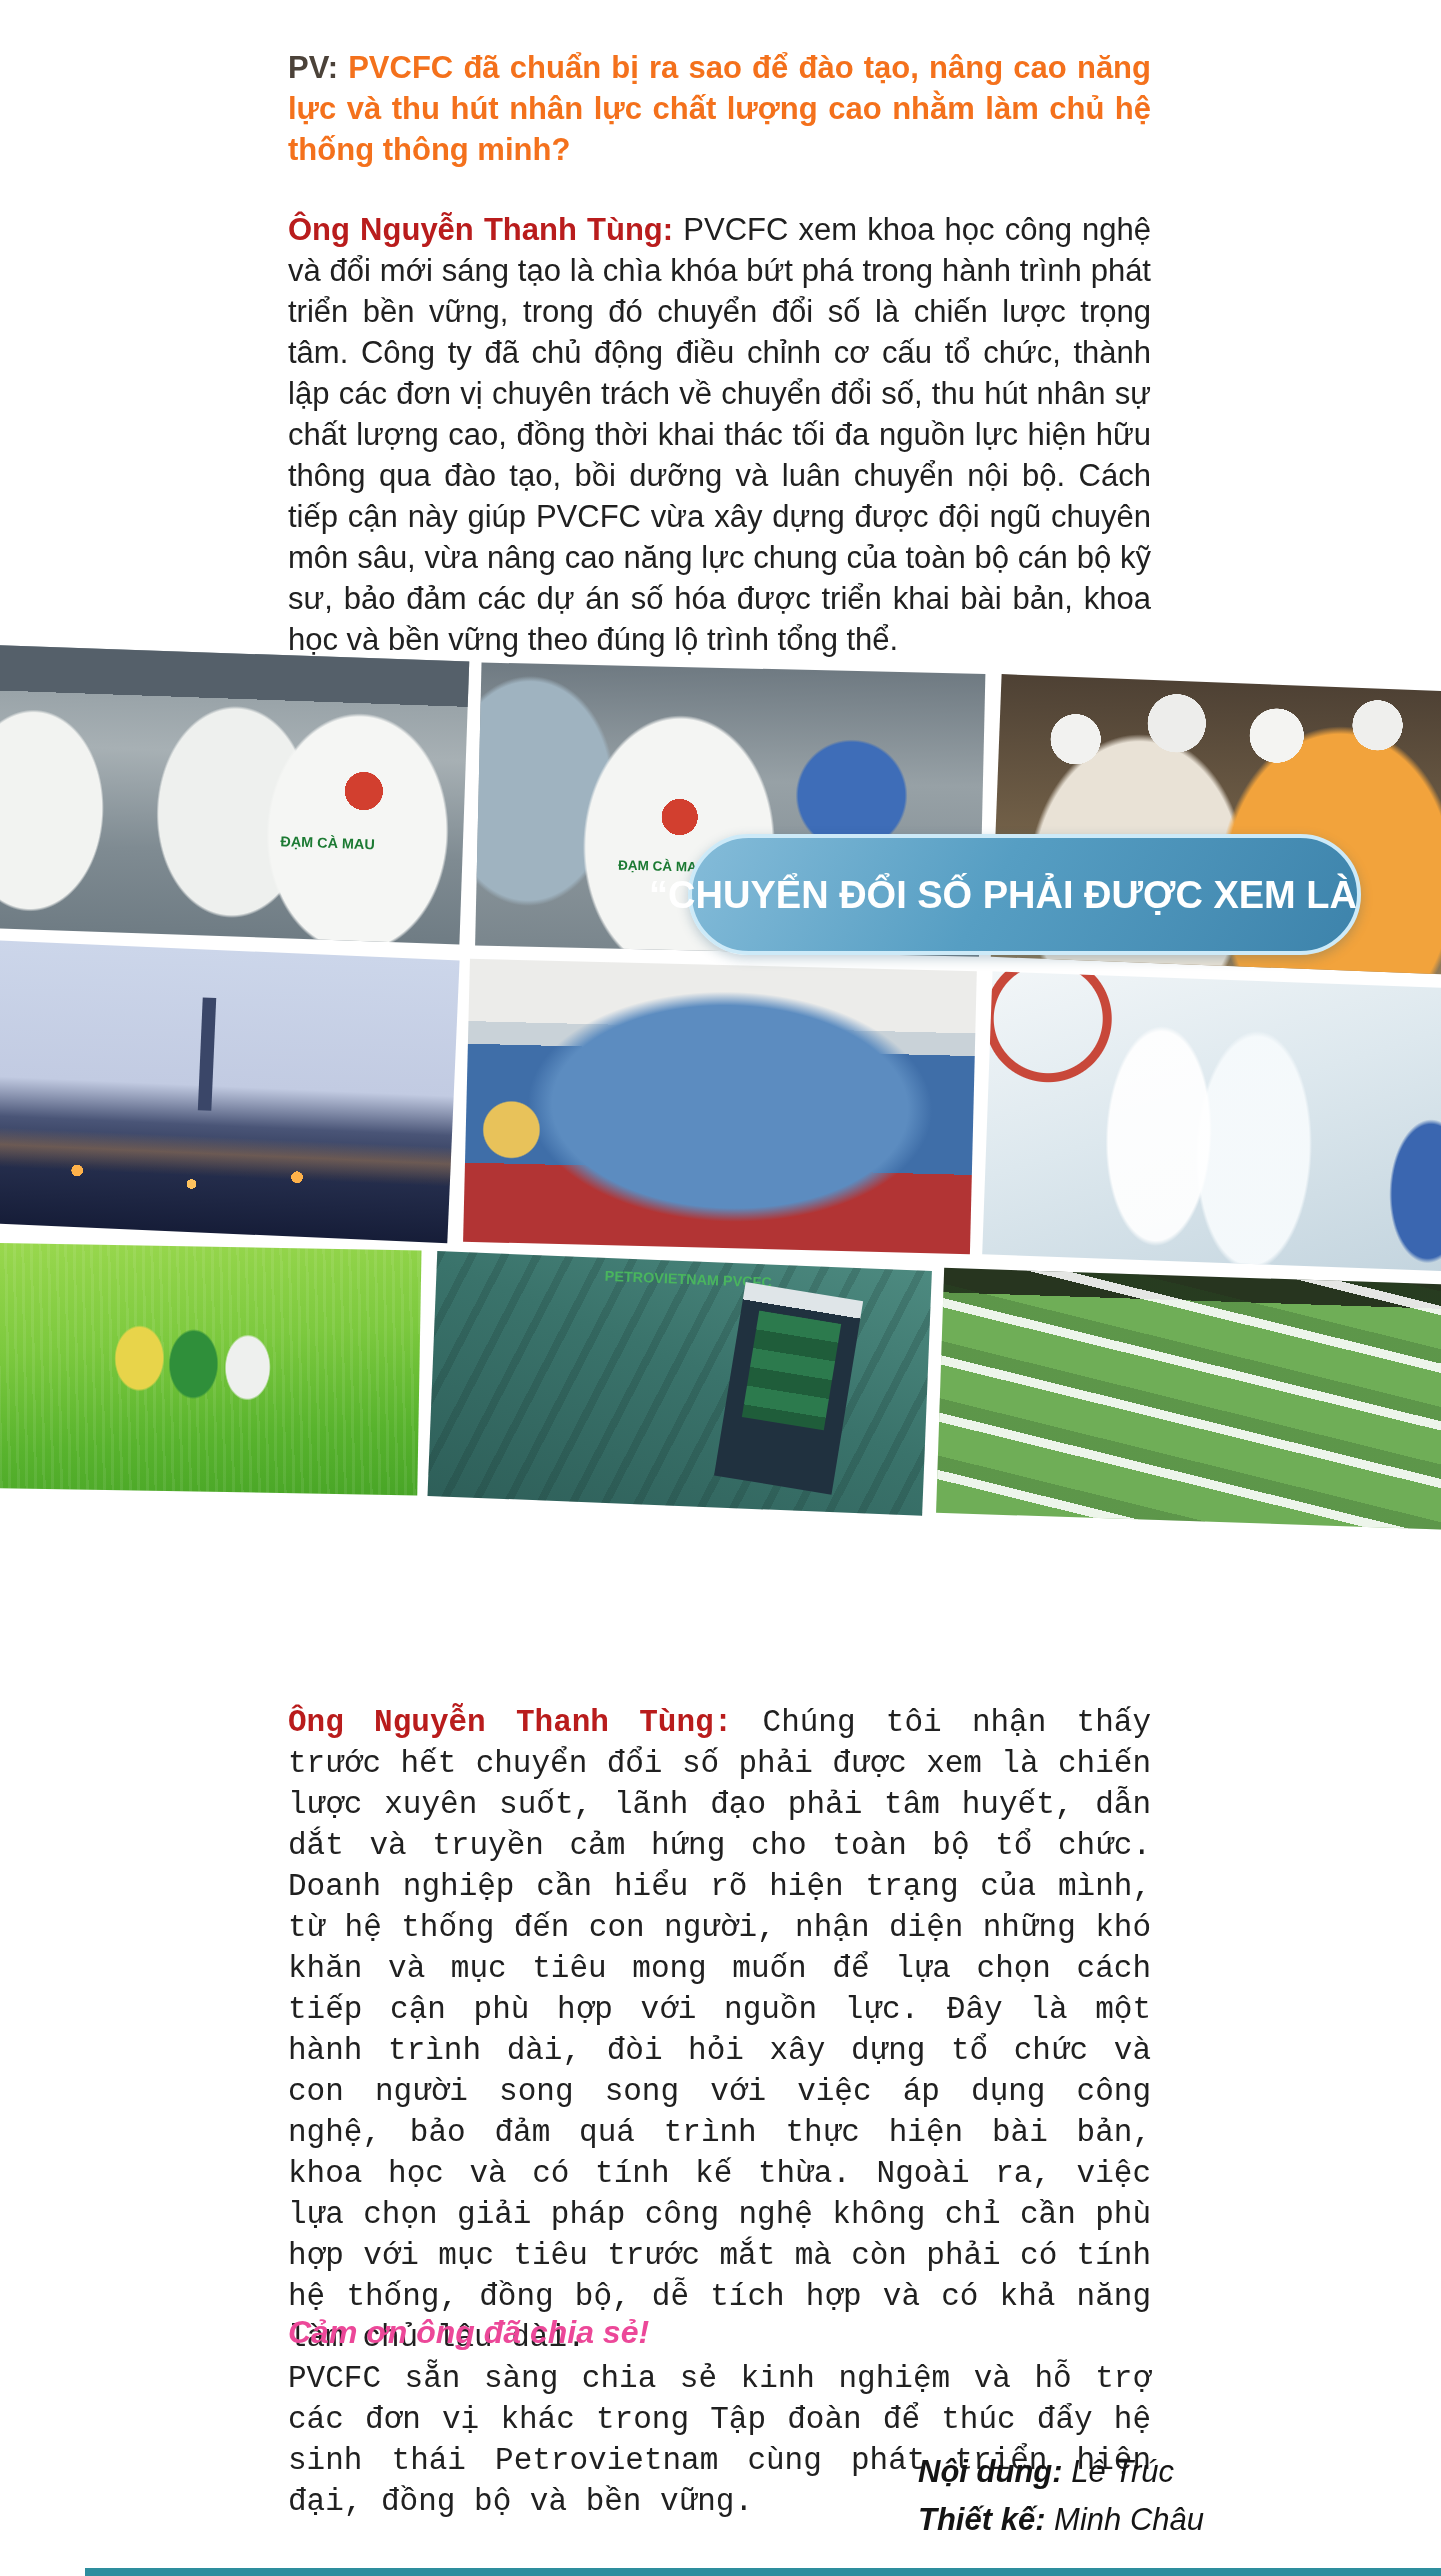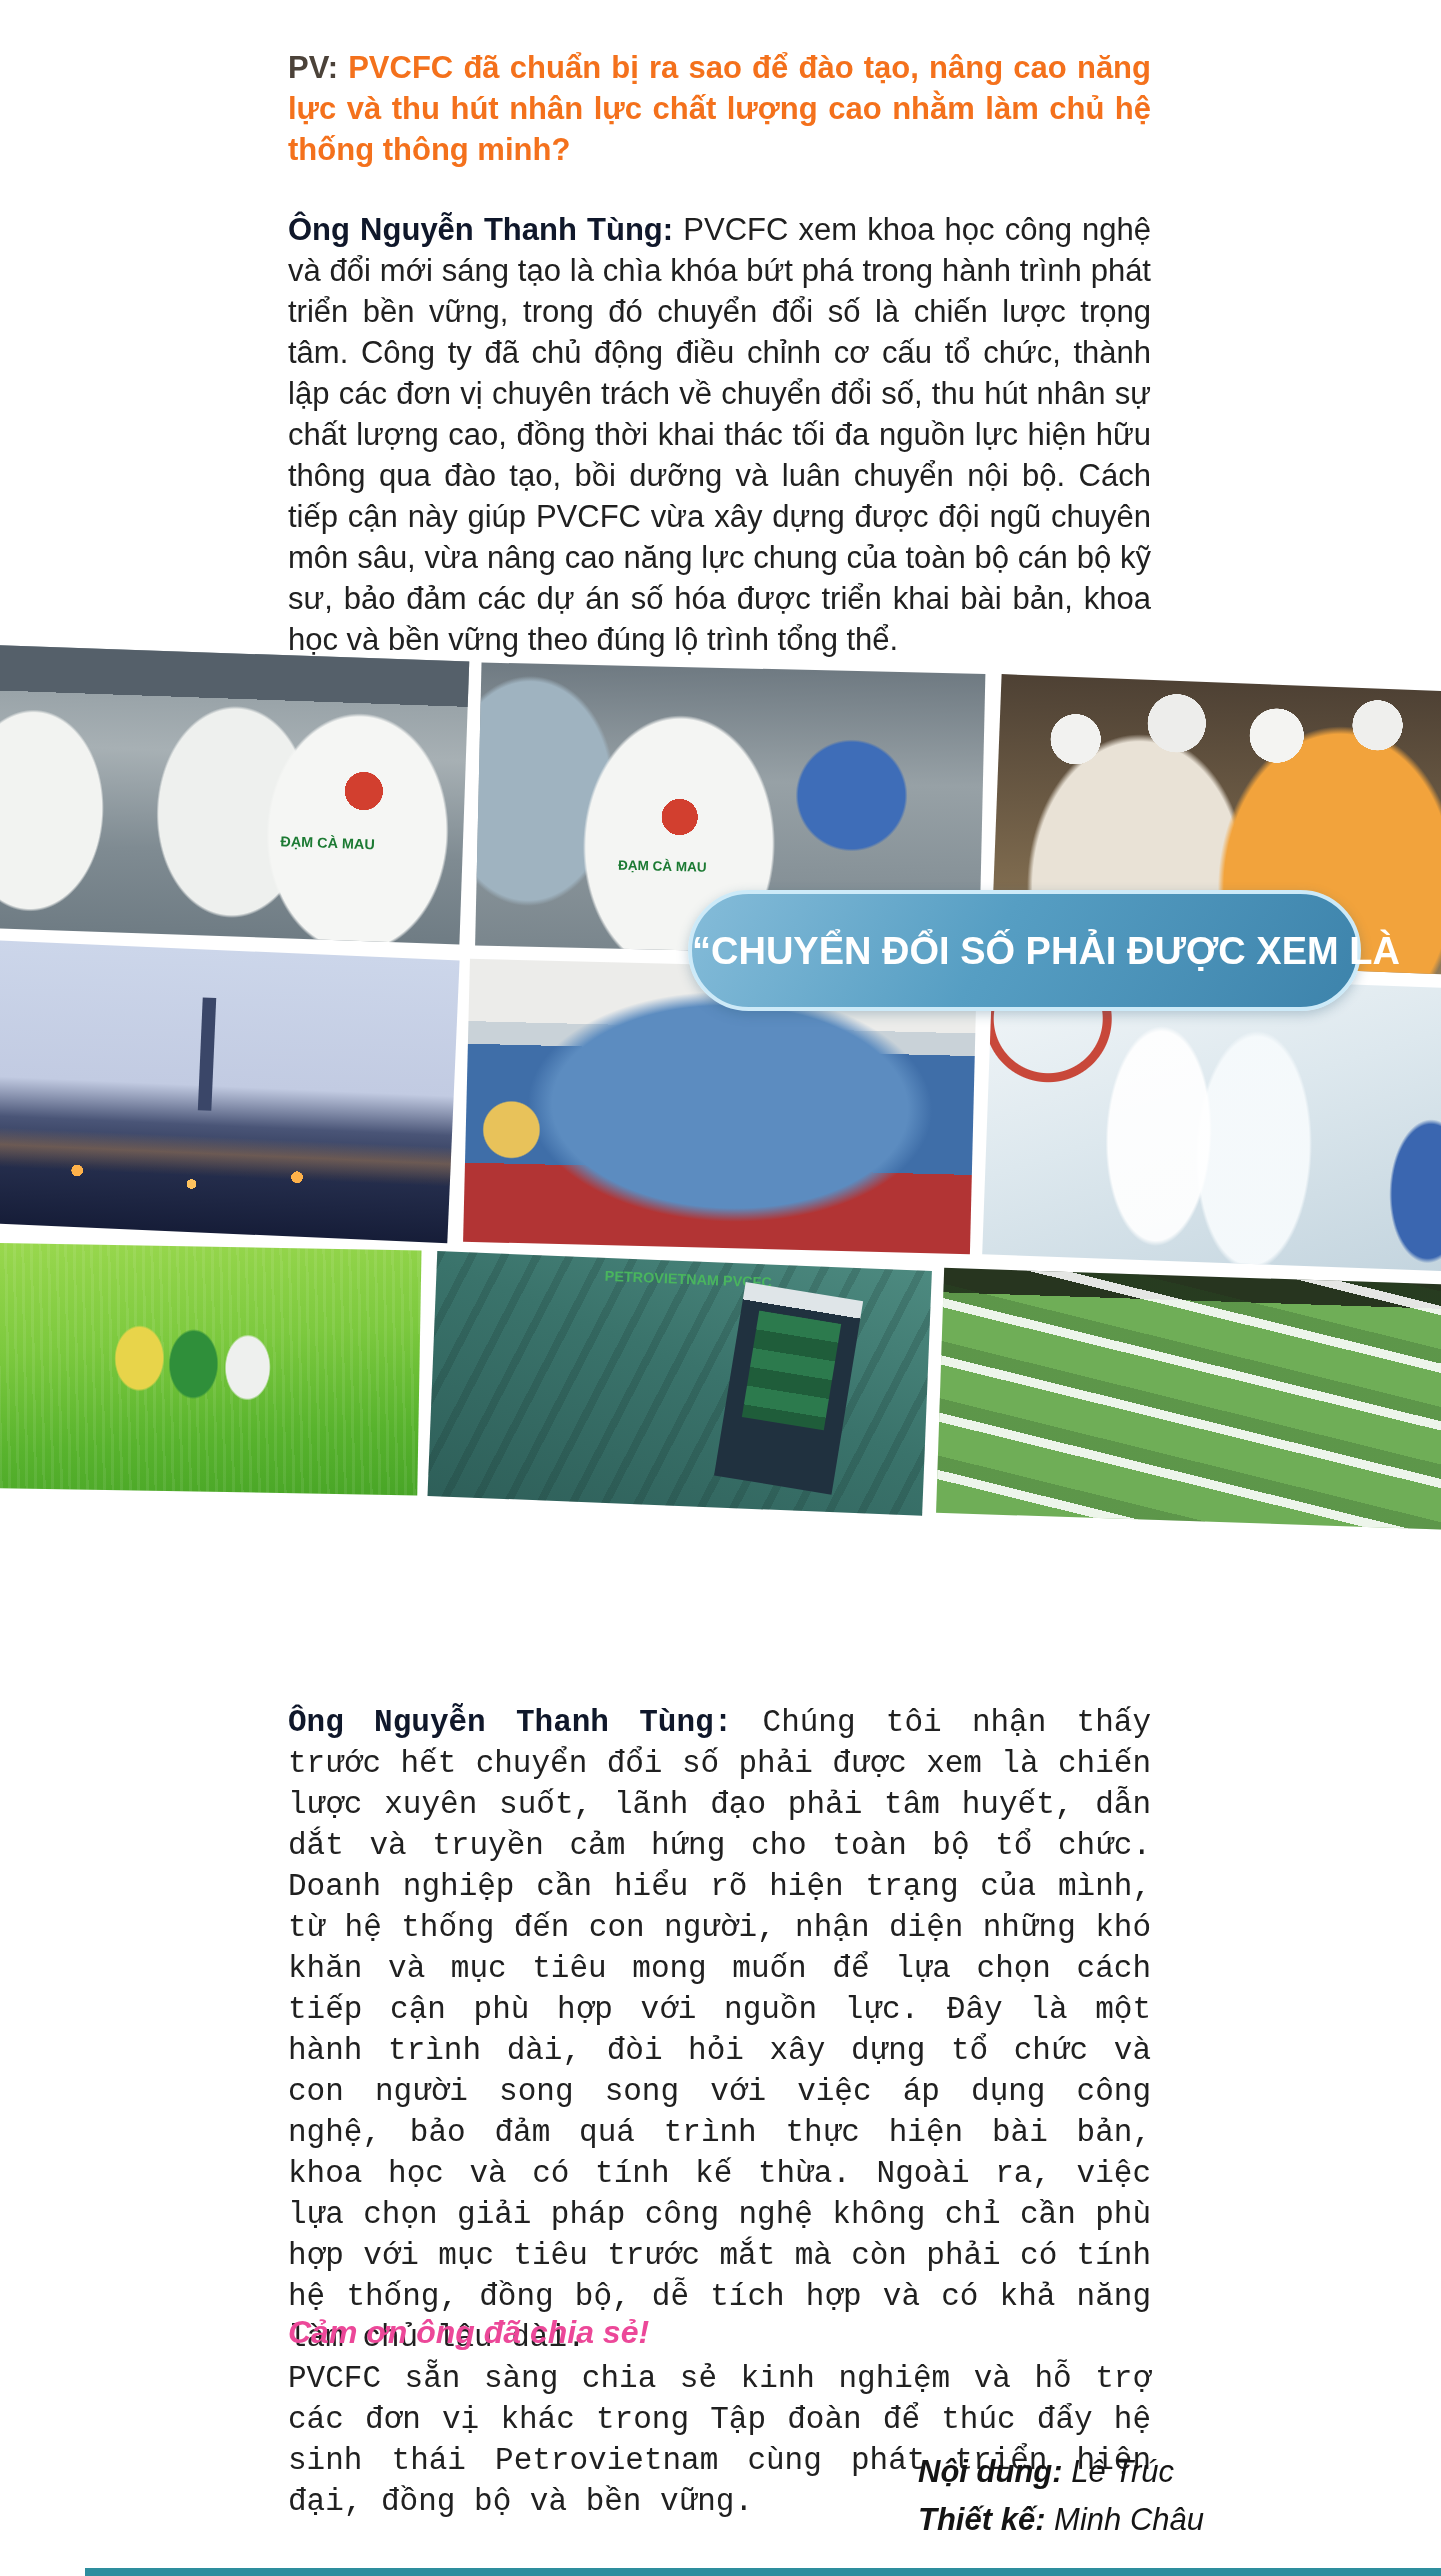--- a/index.html
+++ b/index.html
@@ -14,21 +14,21 @@
   
   .textblock{
     position:absolute;
     left:288px;width:863px;
     font-size:31px;line-height:41px;
     text-align:justify;
   }
   .question{font-weight:bold;}
   .question .pv{color:#4b4239;}
   .question .qtext{color:#f4711c;}
-  .speaker{font-weight:bold;color:#0f172a;}
+  .speaker{font-weight:bold;color:#b91c1c;}
   .q1{top:47px;}
   .a1{top:209px;}
   .q2{top:1542px;}
   .a2{top:1702px;}
   .a2 p{margin:0;font-family:Liberation Mono, monospace;}
   .thanks{
     position:absolute;left:288px;top:2312px;width:863px;
     font-size:32px;line-height:41px;font-weight:bold;font-style:italic;color:#ec4899;
   }
   .credits{
@@ -112,26 +112,26 @@
       linear-gradient(180deg,#dfe5e8 0 9%,#20313f 9% 100%);
   }
   .tile-label{
     position:absolute;font-weight:bold;pointer-events:none;
   }
   .t1 .tile-label{left:62%;top:63%;color:#1c7a33;font-size:14.4px;}
   .t2 .tile-label{left:28%;top:68%;color:#1c7a33;font-size:13.5px;}
   .t8 .tile-label{left:34%;top:4%;color:#49b55e;font-size:14.4px;text-align:center;line-height:17.3px;}
   
   .banner{
-    position:absolute;left:688px;top:890px;width:673px;height:121px;
+    position:absolute;left:688px;top:834px;width:673px;height:121px;
     box-sizing:border-box;
     border:4.8px solid #cdeaf8;border-radius:67px;
     background:linear-gradient(120deg,#85bcd9 0%,#569ec3 45%,#3d83ab 100%);
     box-shadow:0 3.8px 11.5px rgba(40,90,120,.28);
-    display:flex;flex-direction:column;justify-content:center;align-items:flex-start;
+    display:flex;flex-direction:column;justify-content:center;align-items:flex-end;
     z-index:6;
   }
   .banner div{
     color:#ffffff;font-weight:bold;font-size:38px;line-height:52px;white-space:nowrap;
   }
   
   .footer-bar{
     position:absolute;left:85px;right:0;bottom:0;height:7.7px;
     background:#2e8e9e;
   }

